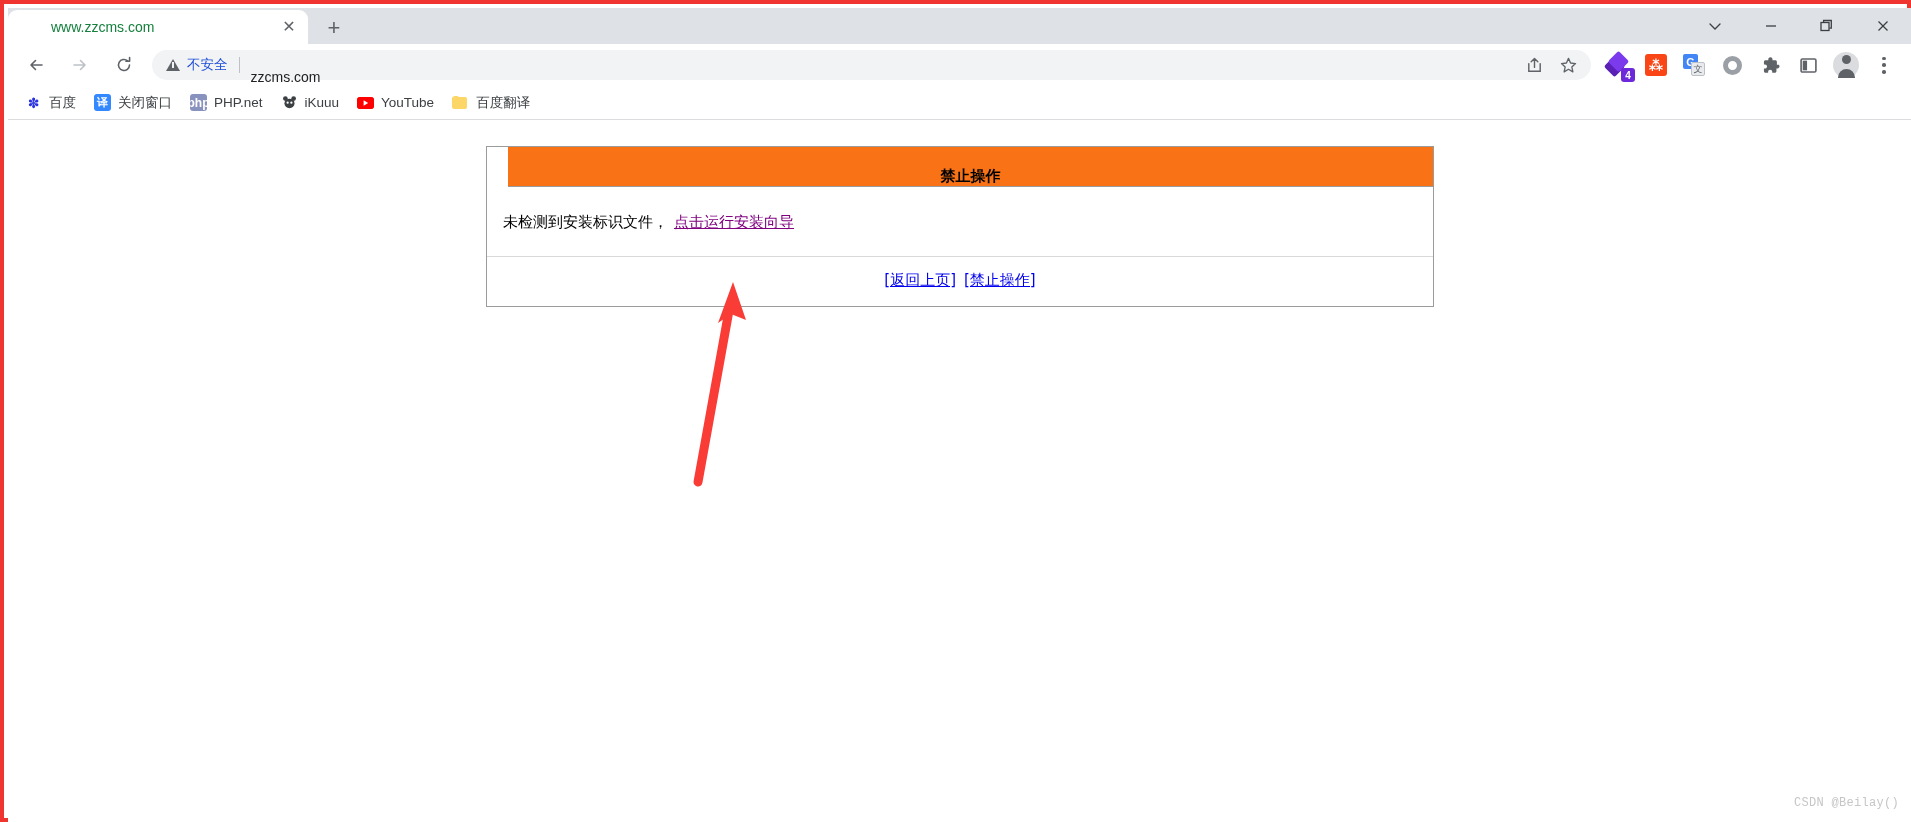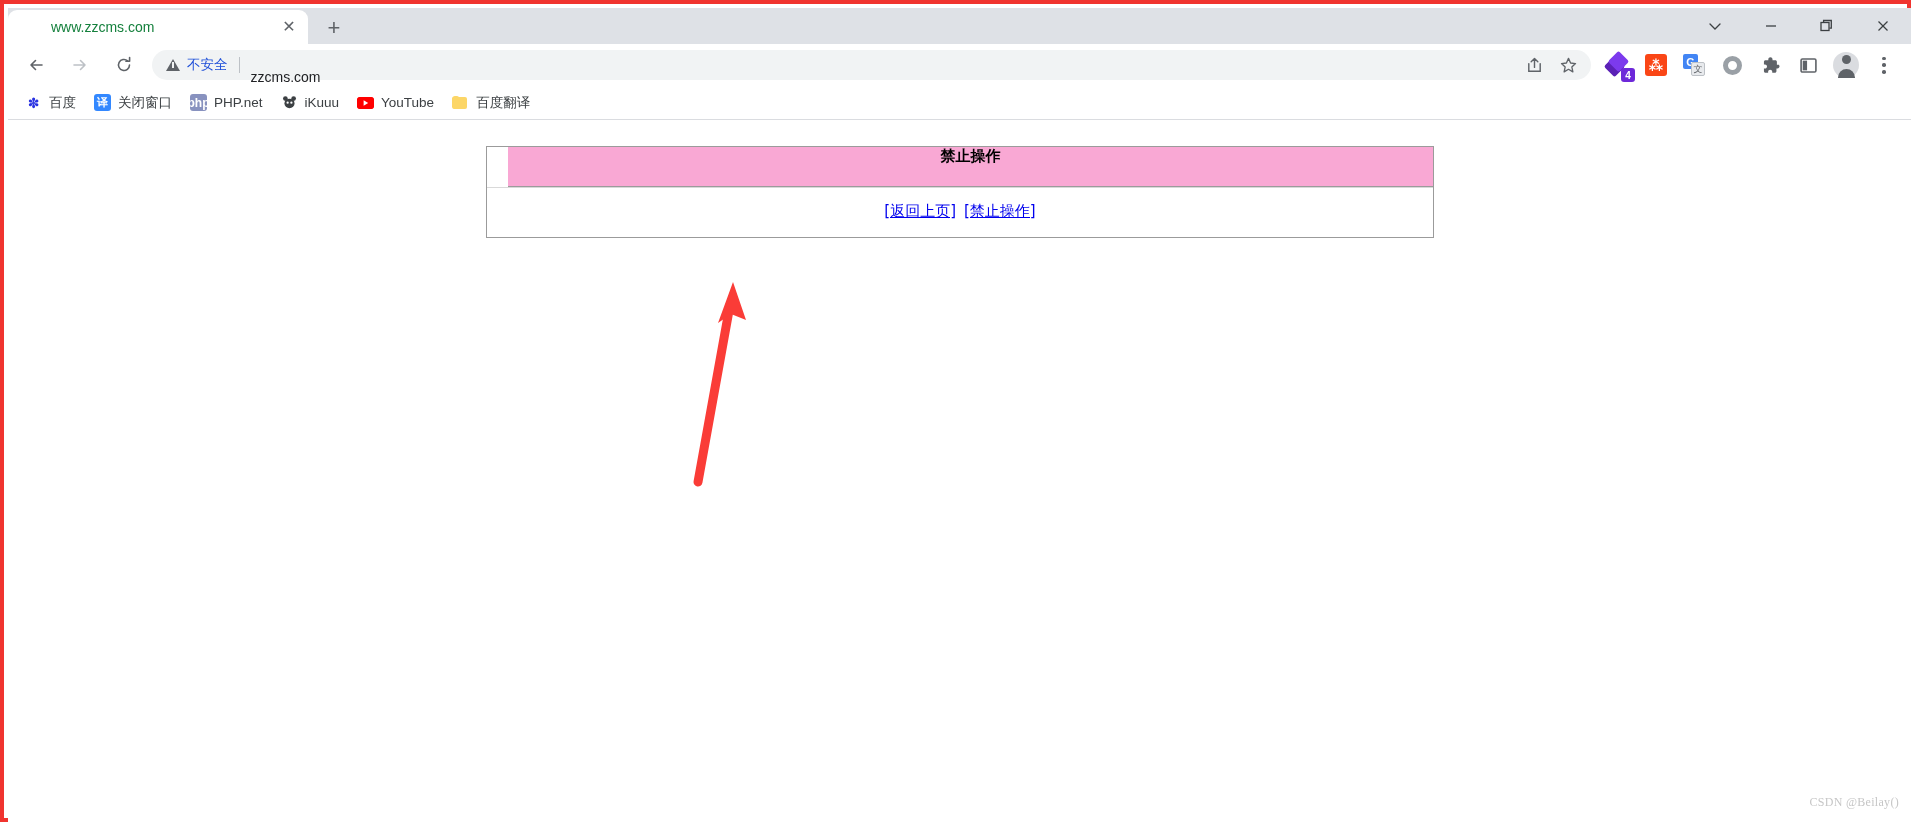--- a/index.html
+++ b/index.html
@@ -368,25 +368,25 @@
 
   
   #message-box {
     position: absolute;
     left: 478px; top: 26px;
     width: 948px;
     border: 1px solid #9b9b9b;
     background: #ffffff;
   }
   #message-header {
-    background: #f9a8d4;
+    background: #f97316;
     border-bottom: 1px solid #9b9b9b;
     height: 40px;
     display: flex;
-    align-items: flex-start;
+    align-items: flex-end;
     justify-content: center;
     margin-left: 21px;
   }
   #message-title {
     font-size: 15px;
     font-weight: bold;
     color: #000000;
     font-family: "DejaVu Sans", "Liberation Sans", sans-serif;
   }
   #message-body {
@@ -421,21 +421,21 @@
     width: 200px; height: 220px;
     pointer-events: none;
   }
 
   
   #watermark {
     position: absolute;
     right: 12px; bottom: 8px;
     font-size: 12px;
     color: #c6c6c6;
-    font-family: Liberation Serif, serif;
+    font-family: Liberation Mono, monospace;
     letter-spacing: 0.3px;
   }
 </style>
 </head>
 <body>
 
 <div id="capture-frame">
 
   <div id="browser">
 
@@ -623,20 +623,23 @@
     </div>
 
     <div id="viewport">
 
       <div id="message-box">
 
         <div id="message-header">
           <span id="message-title">禁止操作</span>
         </div>
 
+        <div id="message-body">
+          <span class="msg-text">未检测到安装标识文件，</span><a id="install-link" href="#">点击运行安装向导</a>
+        </div>
 
         <div id="message-footer">
           <a href="#">[返回上页]</a><a href="#">[禁止操作]</a>
         </div>
       </div>
 
       <svg id="annotation-arrow" viewBox="0 0 200 220">
         <path d="M30 212 L62 35" stroke="#fa3c37" stroke-width="9" fill="none" stroke-linecap="round"></path>
         <path d="M65 12 L78 50 L63 44 L50 53 Z" fill="#fa3c37"></path>
       </svg>

